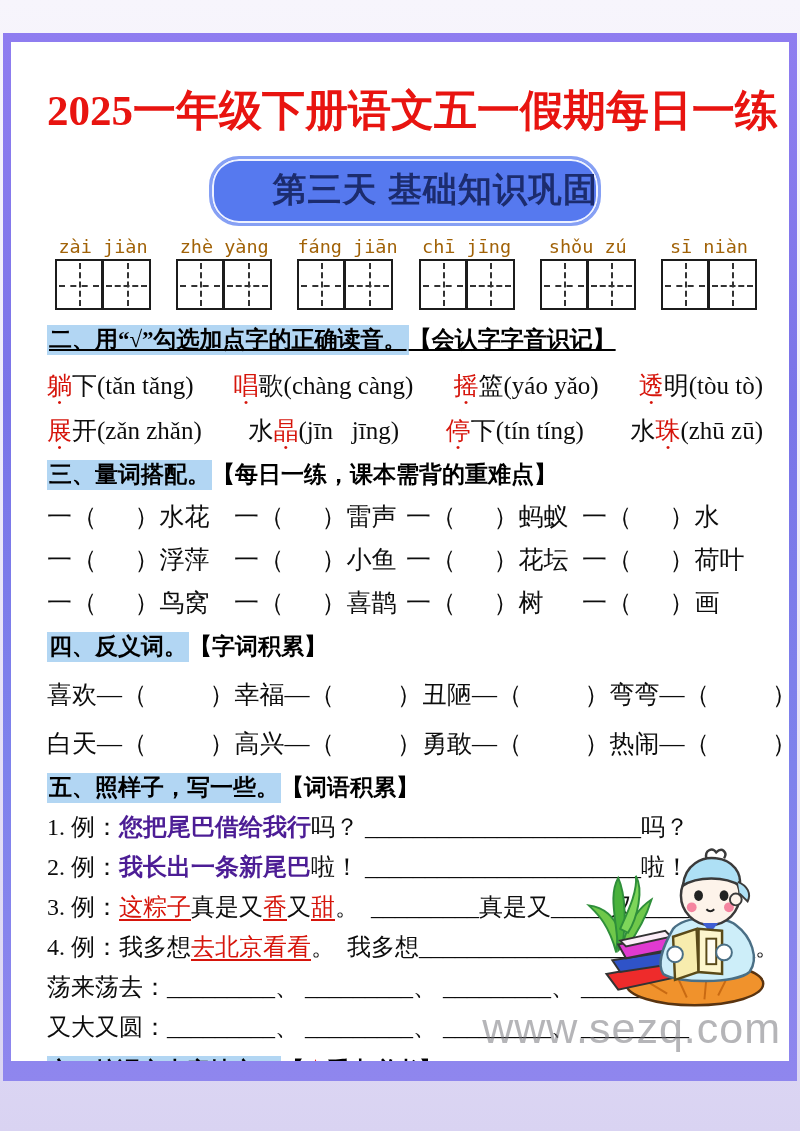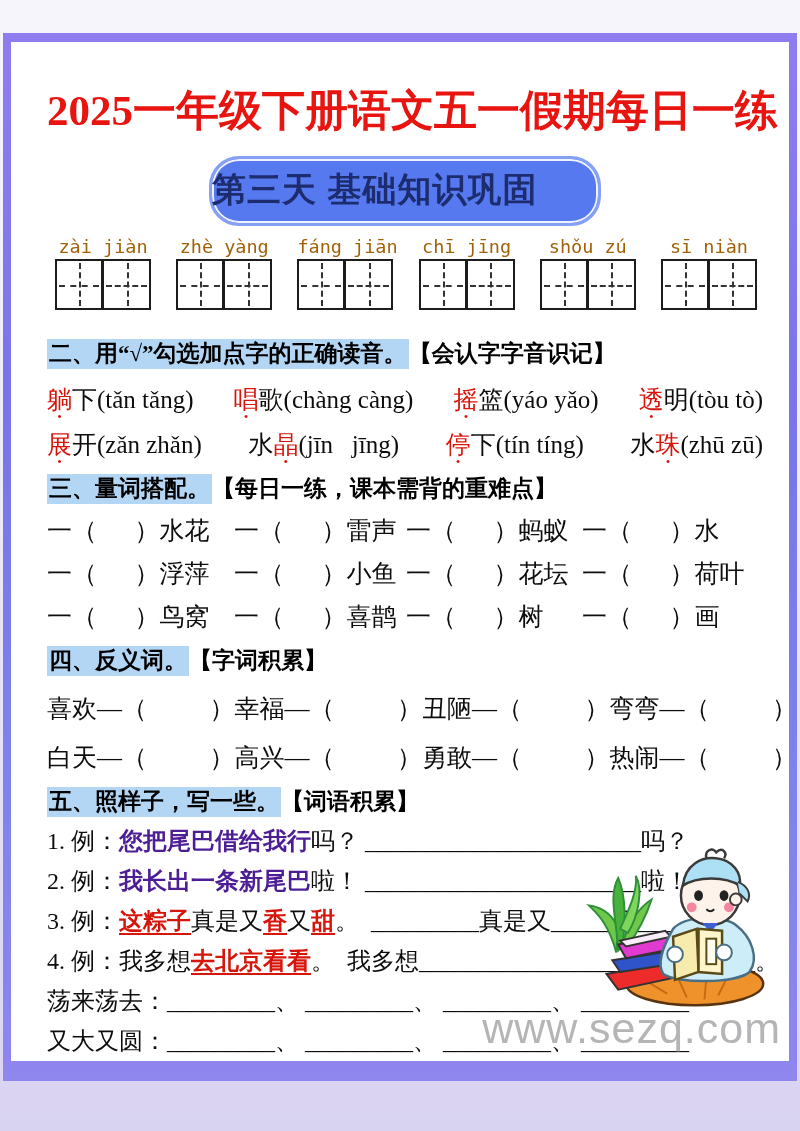--- a/index.html
+++ b/index.html
@@ -26,21 +26,21 @@
   }
   
   .main-title {
     color:#e81410; font-weight:bold; font-size:43px; text-align:center;
     letter-spacing:0px; margin-top:14px; white-space:nowrap;
   }
   .subtitle-pill {
     width:392px; margin:16px auto 10px auto; padding:8px 0 10px 0;
     background:#5679ef; border:3px solid #86a0f4;
     box-shadow:inset 0 0 0 2px #eef2ff;
-    border-radius:30px; text-align:left;
+    border-radius:30px; text-align:right;
   }
   .subtitle-pill span {
     font-family:"Liberation Sans","DejaVu Sans",sans-serif;
     color:#1c2c6e; font-weight:bold; font-size:34px; letter-spacing:1px;
   }
   
   .sec-head { margin-top:10px; font-weight:bold; font-size:23px; color:#000; white-space:nowrap; }
   .hl { background:#b2d6f3; padding:2px 2px 3px 2px; }
   .tag { font-weight:bold; }
   .star { color:#ee1208; }
@@ -69,21 +69,21 @@
   .flexrow { display:flex; justify-content:space-between; }
   .redchar { color:#d6150b; position:relative; }
   .redchar i { font-style:normal; }
   .redchar::after {
     content:"•"; position:absolute; left:50%; transform:translateX(-50%);
     bottom:-12px; font-size:13px; color:#d6150b;
   }
   .grid4 { display:grid; grid-template-columns:187px 172px 176px auto; margin-top:10px; }
   .grid4 span { font-size:25px; color:#0d0d0d; white-space:pre; }
   .redtxt { color:#4c1d95; font-weight:bold; }
-  .redu { color:#d6150b; font-weight:bold; text-decoration:underline; text-decoration-color:#d6150b; text-underline-offset:4px; }
+  .redu { color:#d6150b; font-weight:normal; text-decoration:underline; text-decoration-color:#d6150b; text-underline-offset:4px; }
   .s5line { font-size:24px; color:#0d0d0d; margin-top:8px; white-space:pre; }
   
   .cartoon { position:absolute; right:14px; bottom:48px; width:196px; height:180px; }
   .watermark {
     position:absolute; right:8px; bottom:8px;
     font-family:"Liberation Sans","DejaVu Sans",sans-serif;
     font-size:43px; color:rgba(120,120,125,0.55); letter-spacing:1px; white-space:nowrap;
   }
 </style>
 </head>
@@ -127,21 +127,21 @@
         <div class="boxgroup">
             <div class="cell"></div>
             <div class="cell"></div>
           </div>
         <div class="boxgroup">
             <div class="cell"></div>
             <div class="cell"></div>
           </div>
       </div>
 
-      <div class="sec-head" style="margin-top:28px;">
+      <div class="sec-head" style="margin-top:14px;text-decoration:underline;">
         <span class="hl">二、用“√”勾选加点字的正确读音。</span><span class="tag">【会认字字音识记】</span>
       </div>
       <div class="row flexrow" style="margin-top:14px;">
         <span><span></span><span class="redchar"><i>躺</i></span><span>下</span><span>(tǎn tǎng)</span></span>
         <span><span></span><span class="redchar"><i>唱</i></span><span>歌</span><span>(chàng càng)</span></span>
         <span><span></span><span class="redchar"><i>摇</i></span><span>篮</span><span>(yáo yǎo)</span></span>
         <span><span></span><span class="redchar"><i>透</i></span><span>明</span><span>(tòu tò)</span></span>
       </div>
       <div class="row flexrow" style="margin-top:12px;">
         <span><span></span><span class="redchar"><i>展</i></span><span>开</span><span>(zǎn zhǎn)</span></span>

